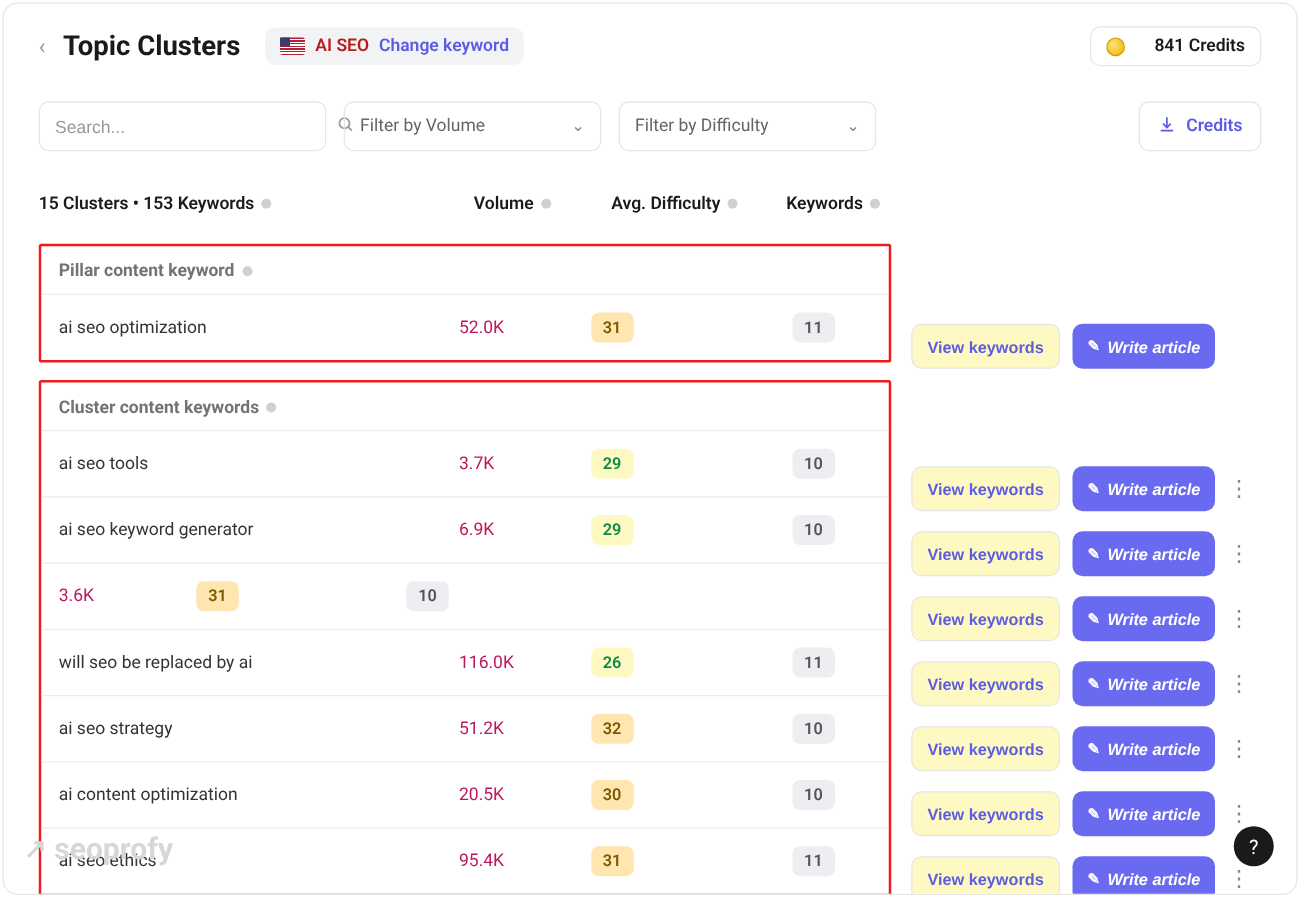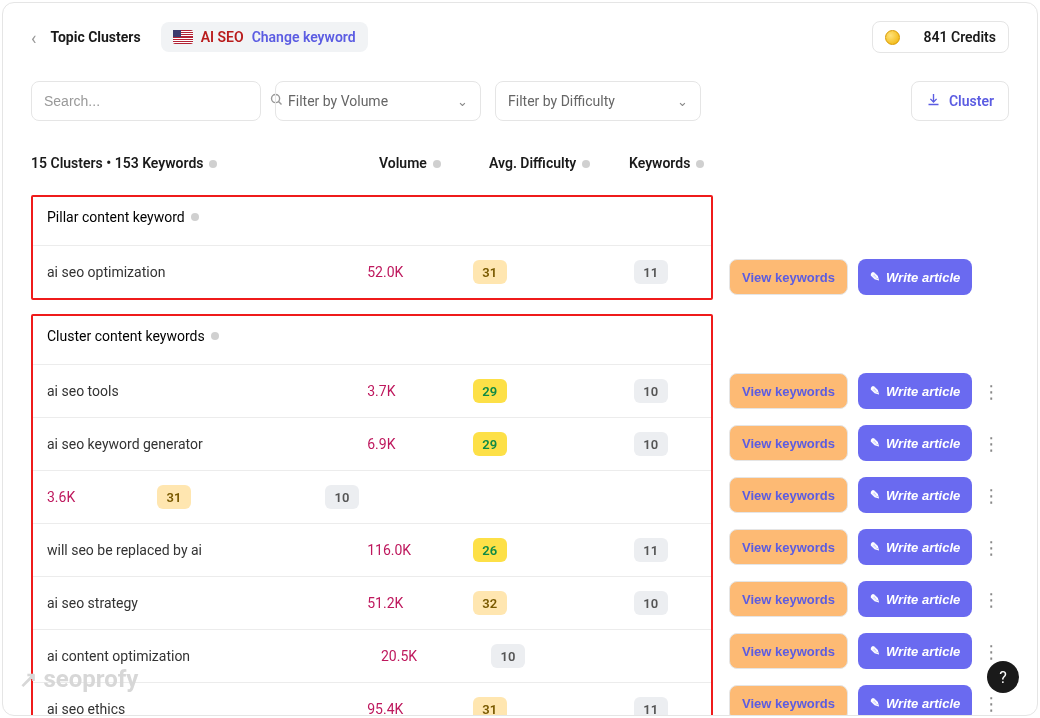--- a/index.html
+++ b/index.html
@@ -17,21 +17,21 @@
     margin: 2px;
     height: 714px;
     padding: 18px 28px 0 28px;
     position: relative;
     overflow: hidden;
   }
 
   
   .header { display: flex; align-items: center; gap: 14px; }
   .back-chevron { color: #999; font-size: 18px; cursor: pointer; }
-  .page-title { font-size: 14px; font-weight: 700; color: #1a1a1a; }
+  .page-title { font-size: 22px; font-weight: 700; color: #1a1a1a; }
   .keyword-pill {
     display: inline-flex; align-items: center; gap: 8px;
     background: #f1f3f5; border-radius: 8px; padding: 7px 12px;
     font-size: 14px; font-weight: 600;
     margin-left: 6px;
   }
   .flag {
     width: 20px; height: 14px; border-radius: 2px;
     background: linear-gradient(to bottom,
       #b22234 0 7.7%, #fff 7.7% 15.4%, #b22234 15.4% 23.1%, #fff 23.1% 30.8%,
@@ -90,22 +90,22 @@
   }
   .col-headers .info { width:8px;height:8px;border-radius:50%;background:#d0d0d0;display:inline-block;margin-left:6px; vertical-align:middle;}
   .col-keyword { width: 348px; }
   .col-volume { width: 110px; }
   .col-diff { width: 140px; }
   .col-keywords { width: 102px; }
 
   
   .tables { margin-top: 24px; }
   .section-title {
-    font-size: 14px; font-weight: 400; color:#000000;
-    padding: 12px 14px 20px 14px;
+    font-size: 14px; font-weight: 700; color:#737373;
+    padding: 12px 14px 10px 14px;
     border-bottom: 1px solid #ececec;
     display:flex;align-items:center;gap:6px;
   }
   .section-title .info { width:8px;height:8px;border-radius:50%;background:#d0d0d0;display:inline-block;}
 
   .highlight-box {
     border: 2px solid #ef1b1b; border-radius: 2px;
     width: 682px;
   }
   .highlight-box + .highlight-box { margin-top: 14px; }
@@ -121,37 +121,37 @@
   .cell-volume  { width: 110px; color:#be185d; }
   .cell-diff    { width: 168px; }
   .cell-kw      { width: 66px; }
 
   .badge {
     display:inline-flex;align-items:center;justify-content:center;
     min-width:34px;height:24px;border-radius:6px;
     font-size:13px;font-weight:600;padding:0 8px;
   }
   .badge-diff-orange { background:#ffe6b0; color:#7a5a00; }
-  .badge-diff-green  { background:#fde047; color:#0f8a46;text-align:center; }
+  .badge-diff-green  { background:#fef9c3; color:#0f8a46;text-align:center; }
   .badge-kw { background:#eceef1; color:#555; }
 
   
   .actions-col {
     position: absolute;
     left: 726px;
     top: 248px;
     width: 288px;
   }
   .action-row {
     display:flex; align-items:center; gap:10px; height:52px;
     margin-bottom: 0px;
   }
   .action-row.first { margin-bottom: 62px; }
   .btn-outline {
-    border:1px solid #e5e5e5;border-radius:8px;background:#fdba74;
+    border:1px solid #e5e5e5;border-radius:8px;background:#fef9c3;
     padding:16px 12px;height:36px;font-size:13px;font-weight:600;color:#5b5ce2;cursor:pointer;
     display:inline-flex;align-items:center;
   }
   .btn-primary {
     border:none;border-radius:8px;background:#6a6af0;color:#fff;
     padding:0 12px;height:36px;font-size:13px;font-weight:600;cursor:pointer;
     display:inline-flex;align-items:center;gap:6px;font-style:italic;
   }
   .btn-primary .pen { font-style:normal; font-size:12px; }
   .kebab { color:#888;font-size:18px;cursor:pointer;width:14px;text-align:center; }
@@ -207,21 +207,21 @@
       <span class="chev-down">⌄</span>
     </div>
     <div class="export-btn">
       <span>
         <svg width="15" height="15" viewBox="0 0 24 24" fill="none" stroke="#5b5ce2" stroke-width="2.2">
             <path d="M12 3v12"></path>
             <path d="M7 11l5 5 5-5"></path>
             <path d="M4 20h16"></path>
           </svg>
       </span>
-      <span>Cluster</span>
+      <span>Credits</span>
     </div>
   </div>
 
   <div class="col-headers">
     <div class="col-keyword">
       <span>15 Clusters • 153 Keywords</span><span class="info"></span>
     </div>
     <div class="col-volume">
       <span>Volume</span><span class="info"></span>
     </div>
@@ -282,20 +282,21 @@
         </div>
         <div class="row">
           <div class="cell-keyword">ai seo strategy</div>
           <div class="cell-volume">51.2K</div>
           <div class="cell-diff"><span class="badge badge-diff-orange">32</span></div>
           <div class="cell-kw"><span class="badge badge-kw">10</span></div>
         </div>
         <div class="row">
           <div class="cell-keyword">ai content optimization</div>
           <div class="cell-volume">20.5K</div>
+          <div class="cell-diff"><span class="badge badge-diff-orange">30</span></div>
           <div class="cell-kw"><span class="badge badge-kw">10</span></div>
         </div>
         <div class="row">
           <div class="cell-keyword">ai seo ethics</div>
           <div class="cell-volume">95.4K</div>
           <div class="cell-diff"><span class="badge badge-diff-orange">31</span></div>
           <div class="cell-kw"><span class="badge badge-kw">11</span></div>
         </div>
       </div>
   </div>

